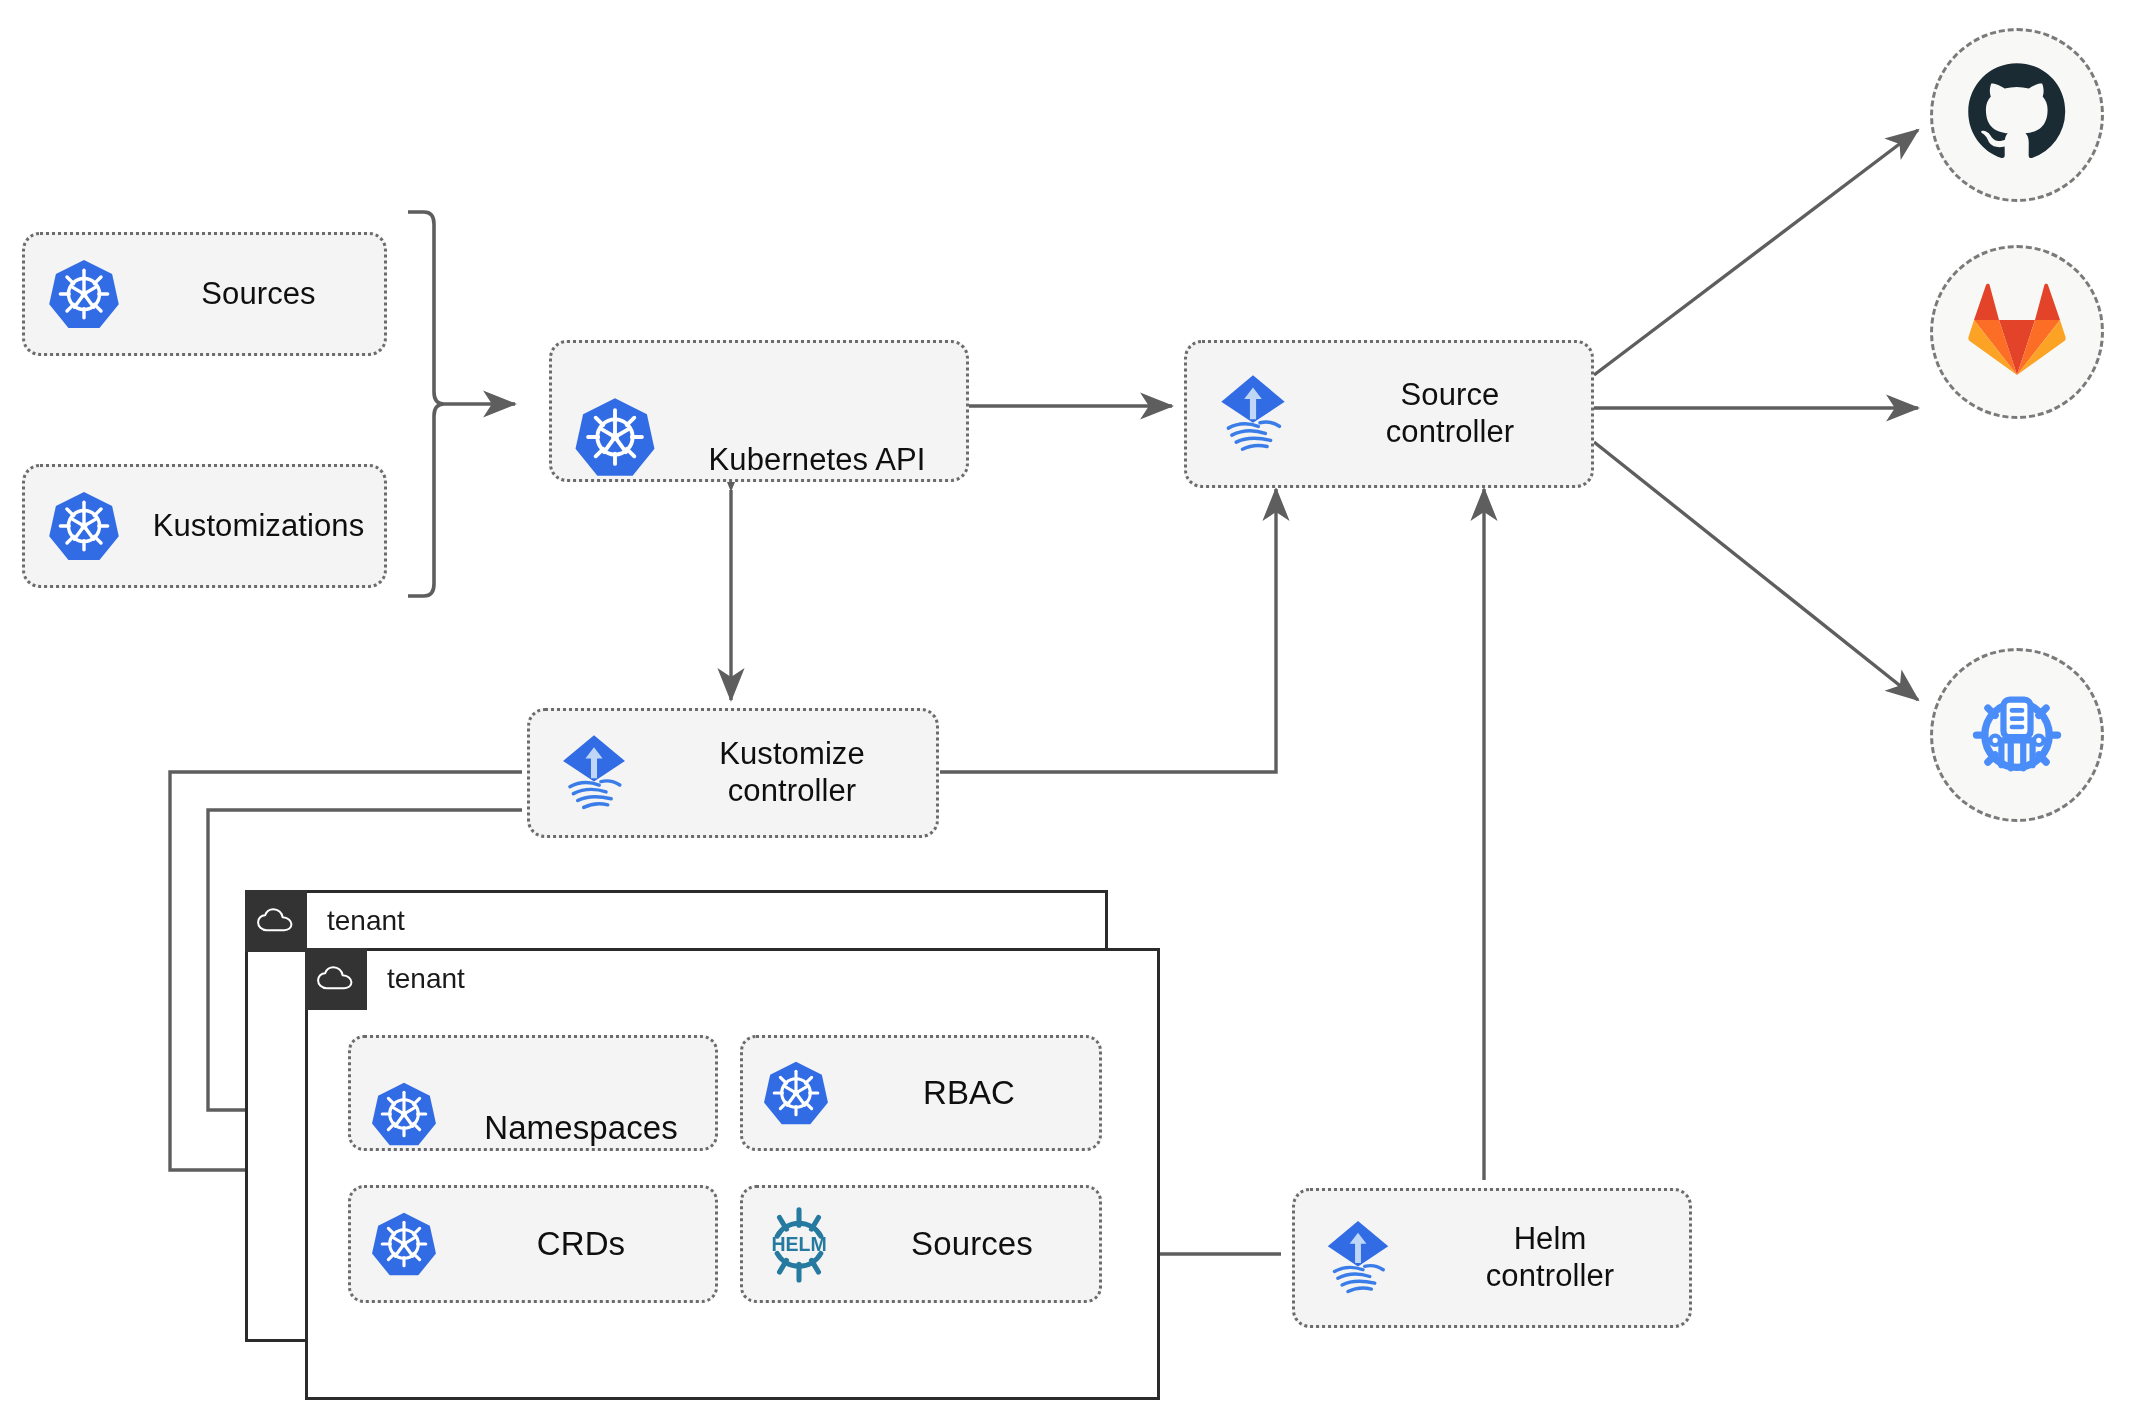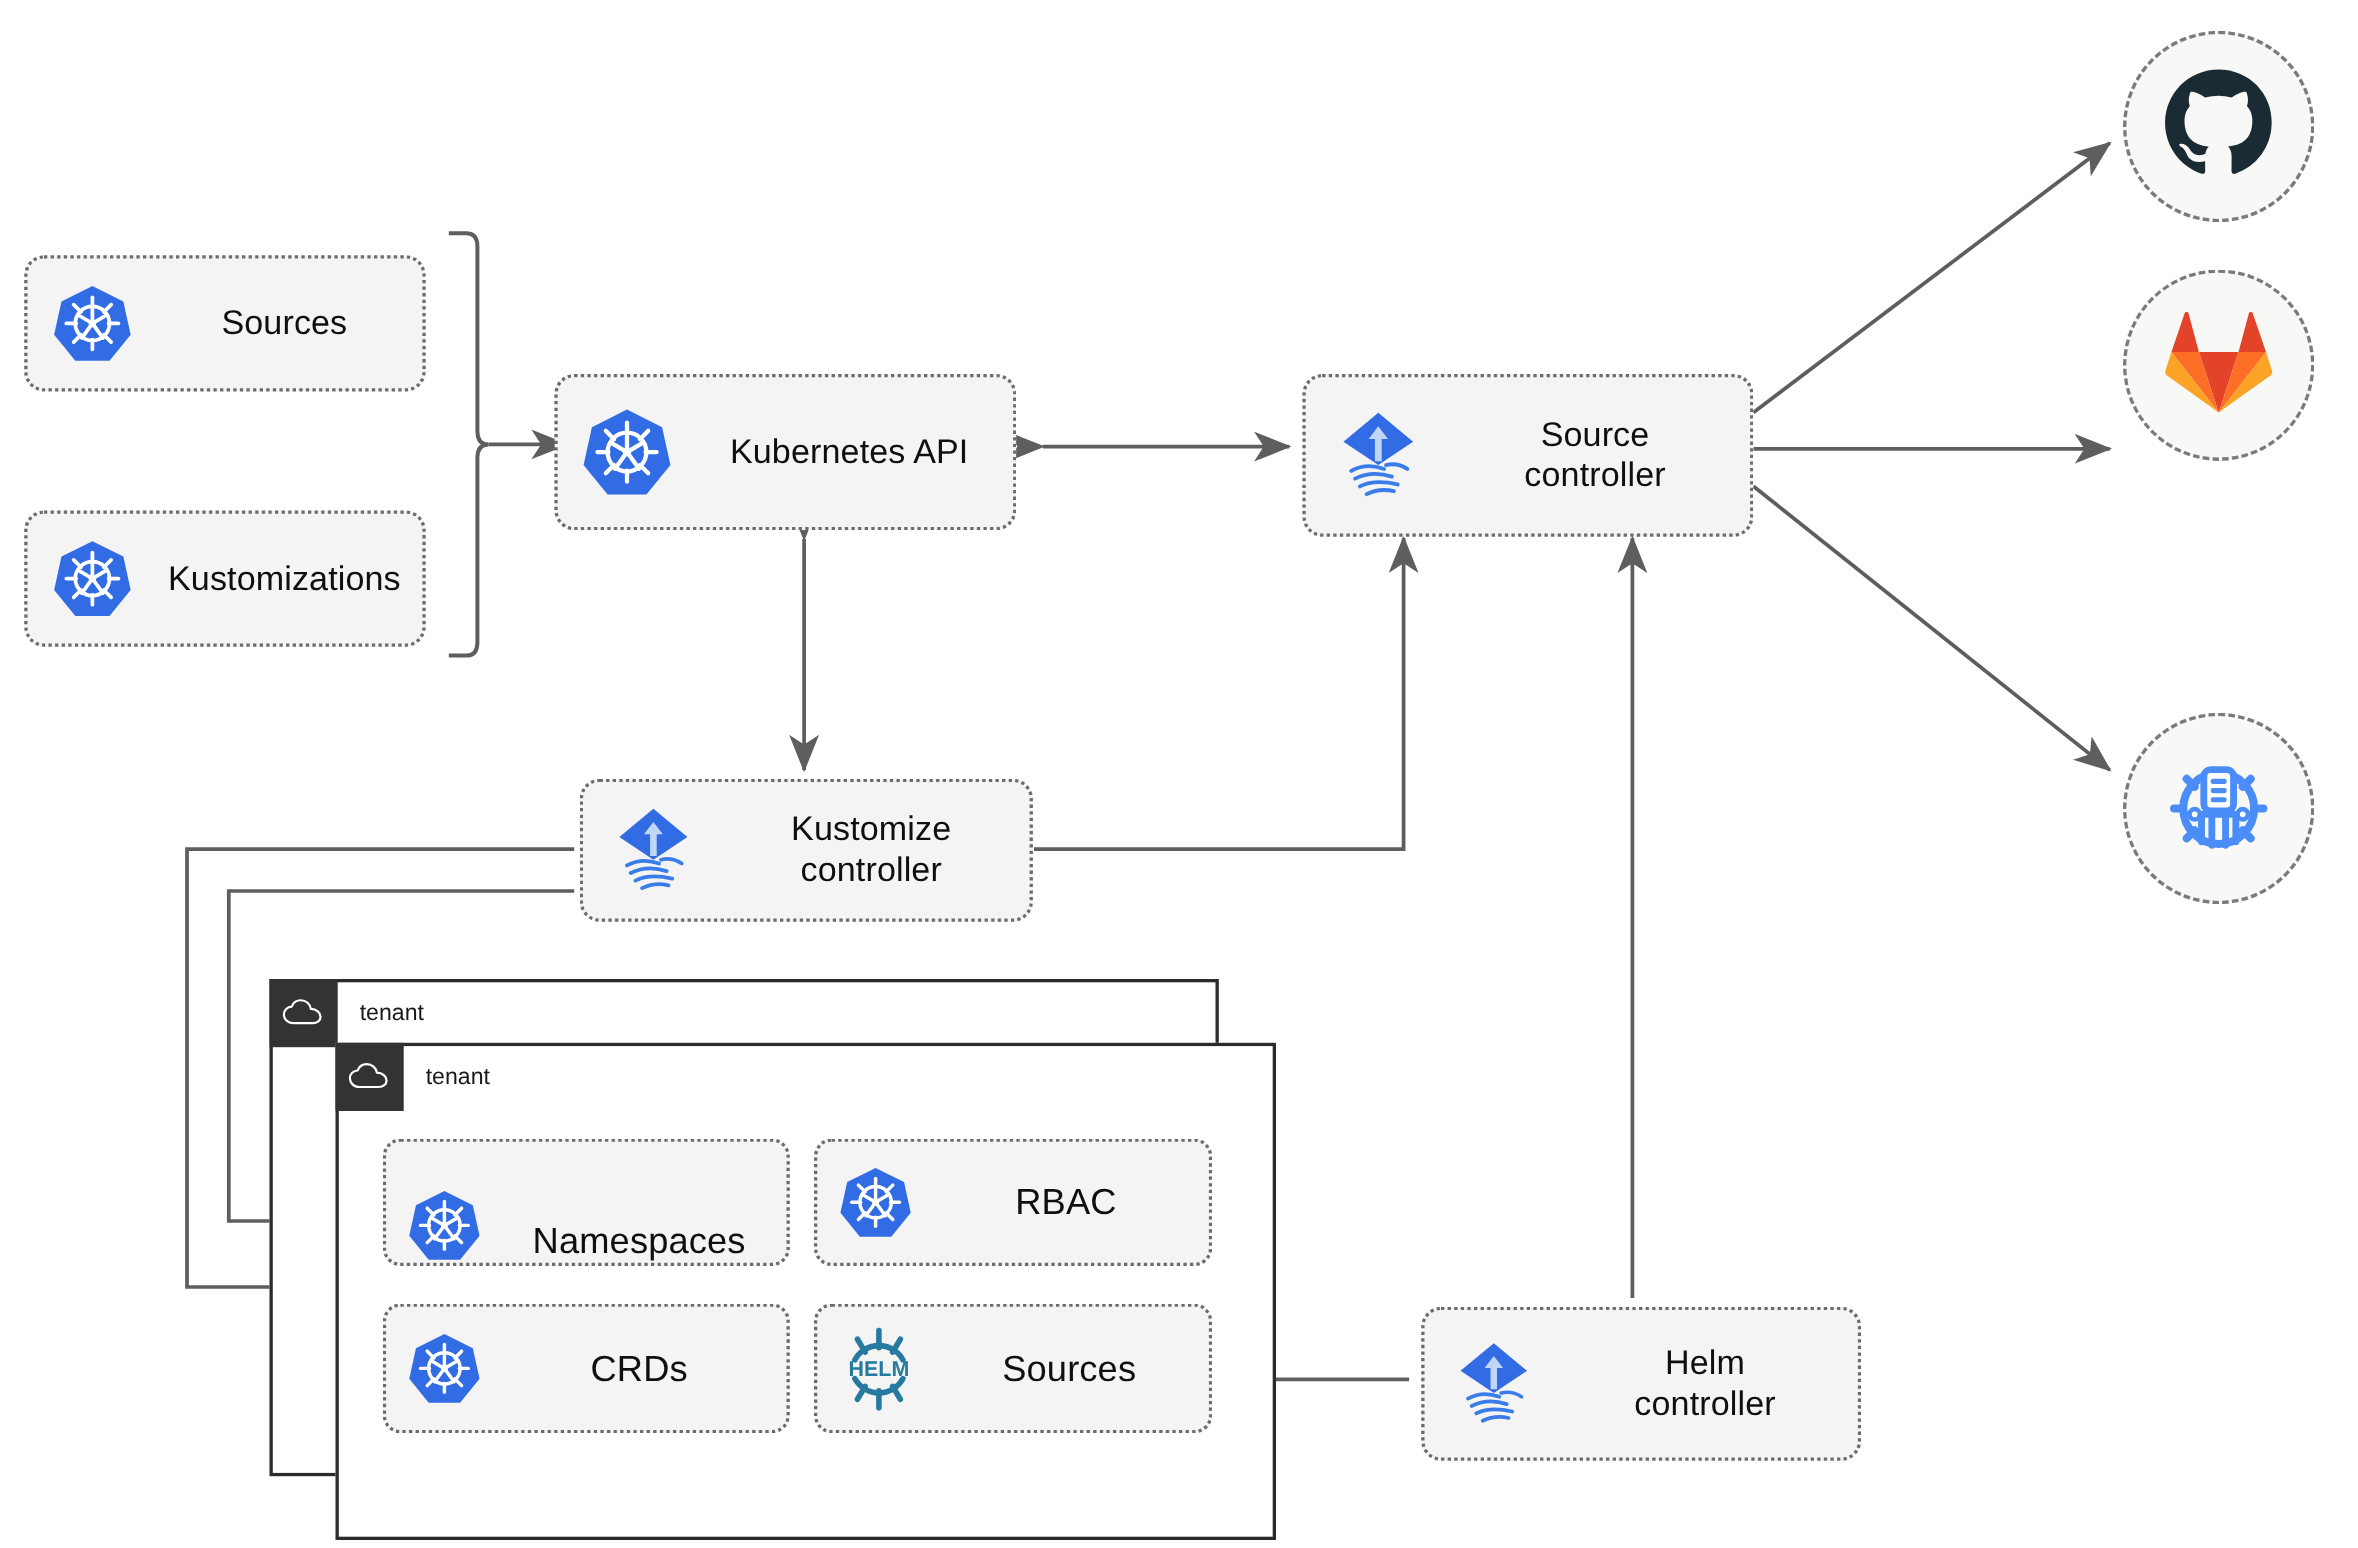--- a/index.html
+++ b/index.html
@@ -39,21 +39,21 @@
   .tenant-head{
     position:absolute;left:-3px;top:-3px;
     display:flex;align-items:center;
     height:62px;
   }
   .tenant-badge{
     width:62px;height:62px;background:#333333;
     display:flex;align-items:center;justify-content:center;
   }
   .tenant-name{
-    margin-left:20px;font-size:21px;color:#1a1a1a;white-space:nowrap;
+    margin-left:20px;font-size:28px;color:#1a1a1a;white-space:nowrap;
   }
 
   
   .provider{
     position:absolute;width:168px;height:168px;border-radius:50%;
     background:#f8f8f7;border:3px dashed #7a7a7a;
     display:flex;align-items:center;justify-content:center;
     z-index:5;
   }
 </style>
@@ -145,21 +145,21 @@
             <line x1="50" y1="50" x2="67" y2="40"></line>
           <line x1="50" y1="50" x2="63" y2="68"></line>
             <line x1="50" y1="50" x2="37" y2="68"></line>
           <line x1="50" y1="50" x2="33" y2="40"></line>
         </g>
       </svg>
     </span>
     <span class="lbl">Kustomizations</span>
   </div>
 
-  <div class="node" style="left:504px;top:340px;width:420px;height:142px;">
+  <div class="node" style="left:549px;top:340px;width:420px;height:142px;align-items:flex-end;">
     <span class="ico" style="width:126px;">
       <svg width="84" height="84" viewBox="0 0 100 100">
         <polygon points="50,4 88,23 97,64 71,96 29,96 3,64 12,23" fill="#326CE5"></polygon>
         <g fill="none" stroke="#ffffff" stroke-width="4.6" stroke-linecap="round">
           <circle cx="50" cy="50" r="21"></circle>
           <circle cx="50" cy="50" r="4.6" fill="#ffffff" stroke="none"></circle>
           <line x1="50" y1="18" x2="50" y2="30"></line>
             <line x1="50" y1="70" x2="50" y2="82"></line>
           <line x1="18" y1="50" x2="30" y2="50"></line>
             <line x1="70" y1="50" x2="82" y2="50"></line>

